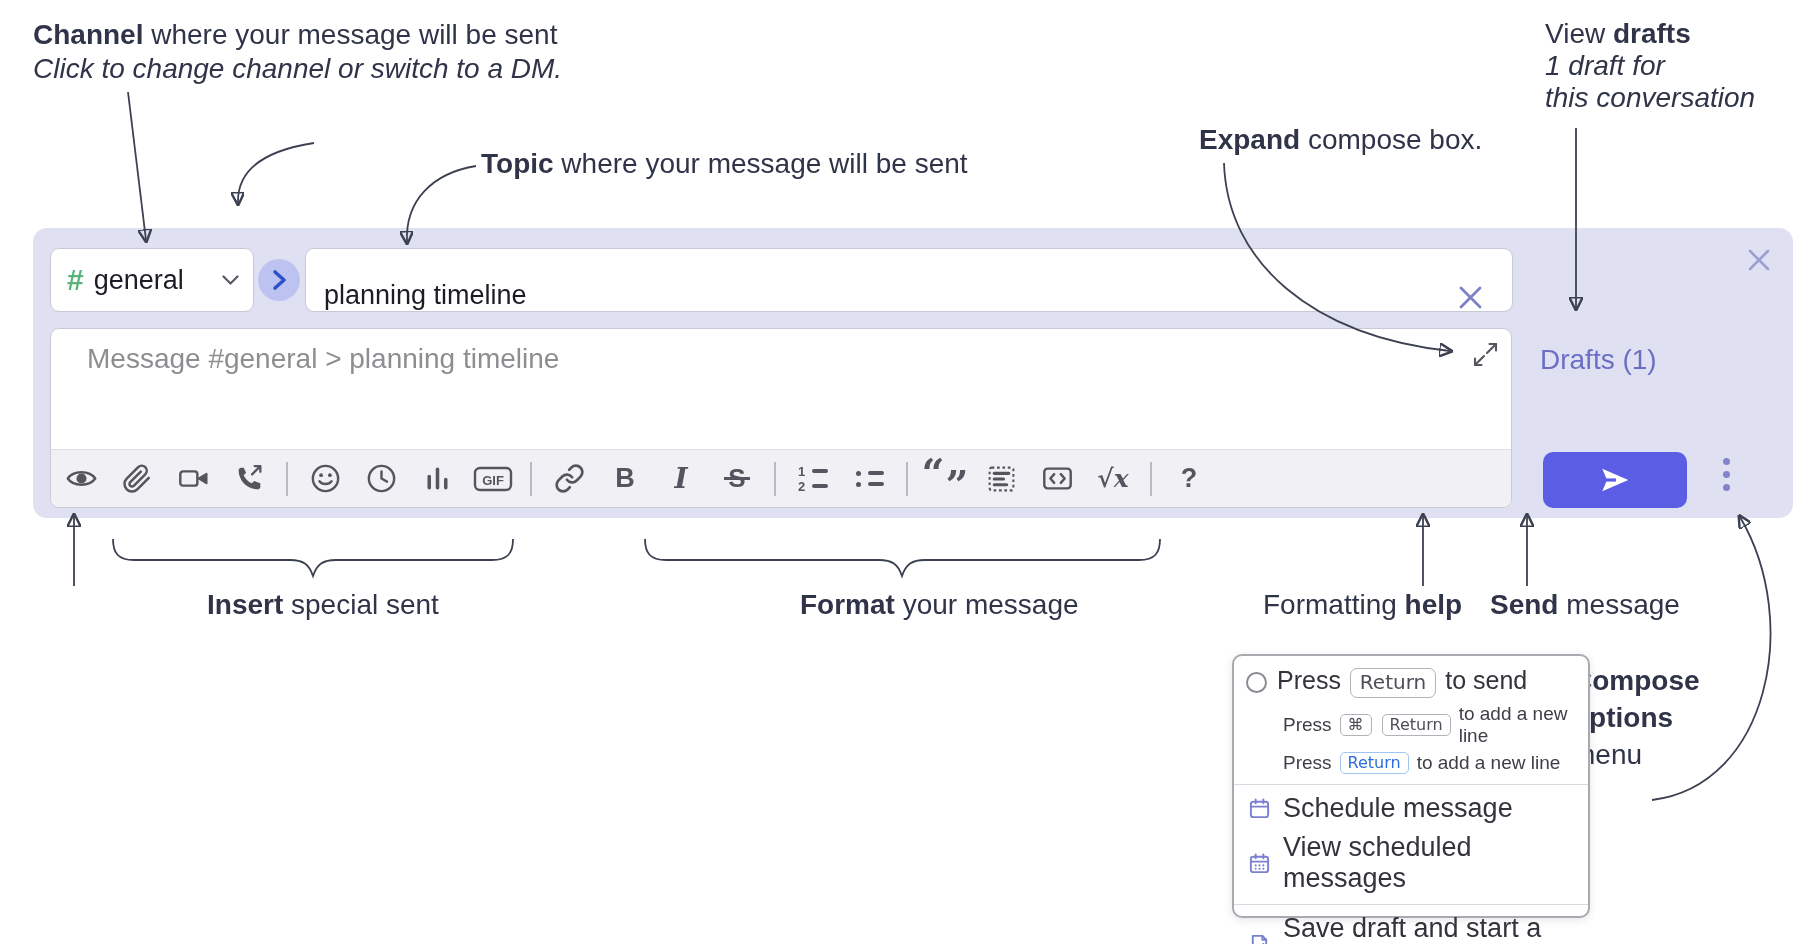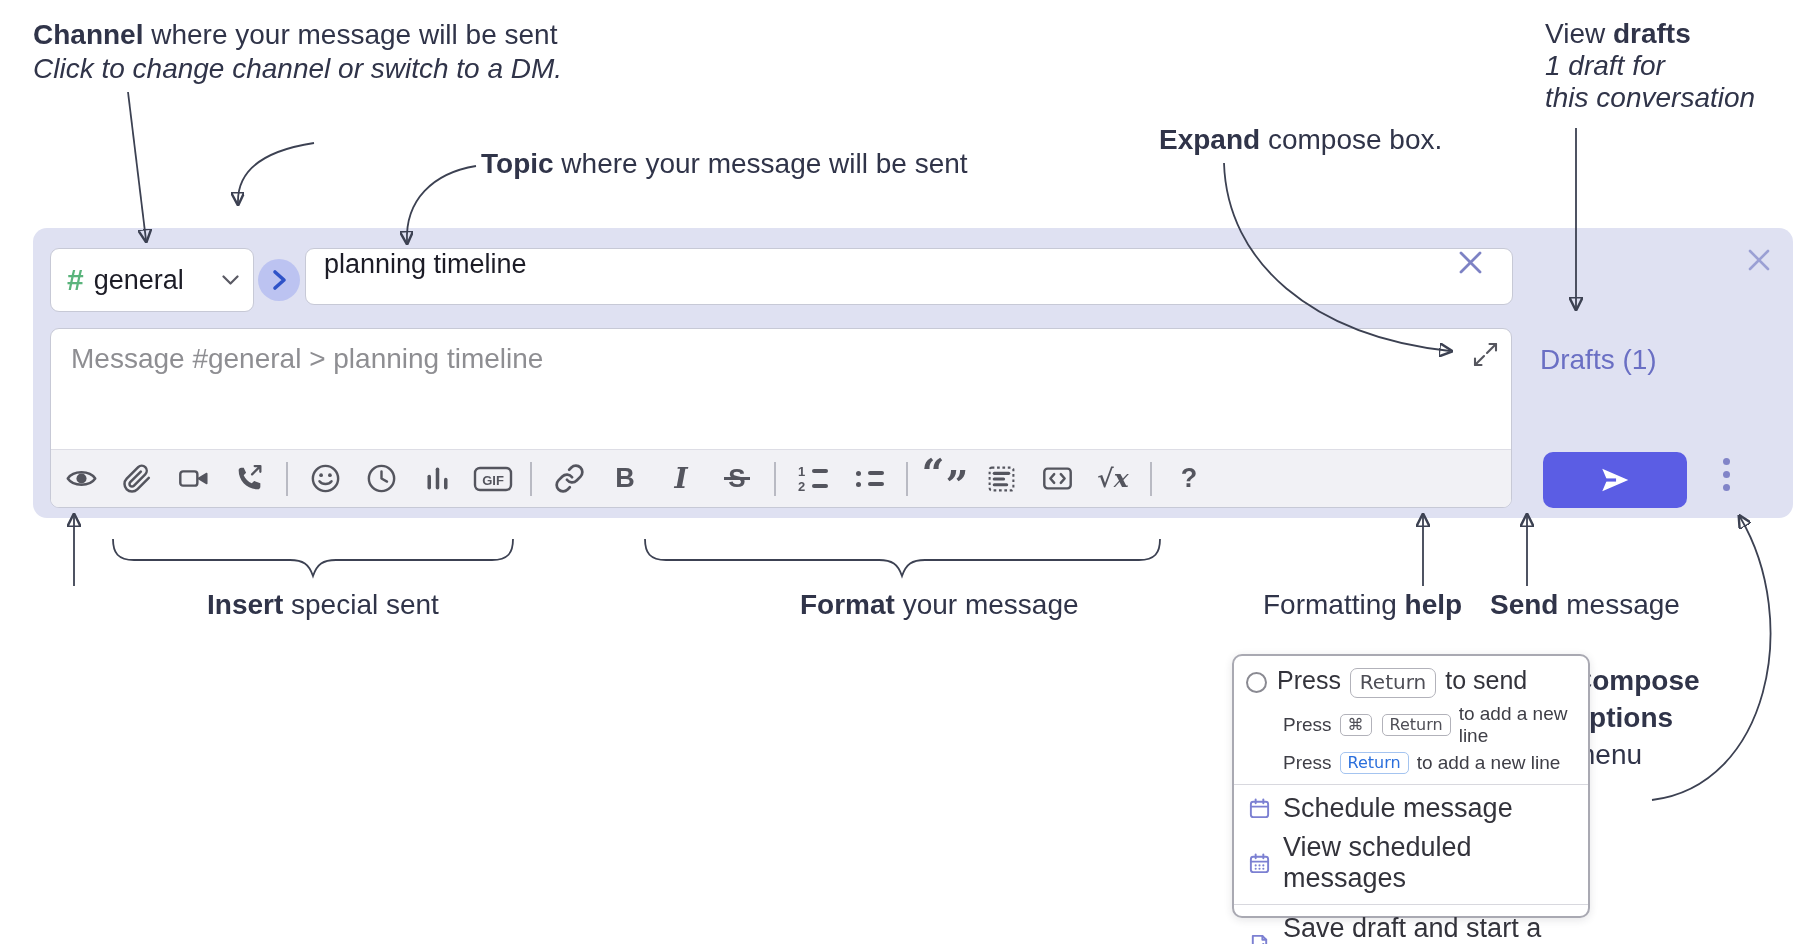--- a/index.html
+++ b/index.html
@@ -17,29 +17,29 @@
 
   
   .compose{position:absolute;left:33px;top:228px;width:1760px;height:290px;
            background:#dfe1f2;border-radius:14px;}
   .wbox{position:absolute;background:#fff;border:1px solid #c7c9d6;border-radius:9px;box-sizing:border-box;}
   .chan-sel{left:17px;top:20px;width:204px;height:64px;display:flex;align-items:center;padding:0 14px 0 16px;}
   .hash{color:#5ab47c;font-weight:700;font-size:30px;margin-right:10px;}
   .chan-name{font-size:27px;color:#1c1c26;flex:1;}
   .goto-btn{position:absolute;left:225px;top:31px;width:42px;height:42px;border-radius:50%;
             background:#bcc3f1;display:flex;align-items:center;justify-content:center;cursor:pointer;}
-  .topic-box{left:272px;top:20px;width:1208px;height:57px;display:flex;align-items:flex-start;gap:42px;}
+  .topic-box{left:272px;top:20px;width:1208px;height:64px;display:flex;align-items:flex-end;gap:42px;}
   .topic-box input{border:none;outline:none;background:transparent;flex:1;
                    font-family:inherit;font-size:27px;color:#1c1c26;padding:0 0 0 18px;}
   .clear-x{margin:0 28px 0 8px;display:flex;cursor:pointer;}
   .close-x{position:absolute;left:1712px;top:18px;cursor:pointer;display:flex;}
 
   .msg-unit{left:17px;top:100px;width:1462px;height:180px;padding:0;}
   .msg-unit textarea{position:absolute;left:0;top:0;width:100%;height:118px;border:none;outline:none;
-      resize:none;background:transparent;box-sizing:border-box;padding:14px 50px 0 20px;
+      resize:none;background:transparent;box-sizing:border-box;padding:14px 50px 0 36px;
       font-family:inherit;font-size:28px;color:#3a3a42;}
   .msg-unit textarea::placeholder{color:#8e8e92;opacity:1;}
   .expand-ic{position:absolute;right:12px;top:12px;cursor:pointer;}
 
   .tbar{position:absolute;left:0;bottom:0;width:100%;height:58px;background:#f1f1f5;
         border-top:1px solid #dddde5;border-radius:0 0 8px 8px;box-sizing:border-box;
         display:flex;align-items:center;padding:0 0 0 2px;color:#54555e;}
   .tb{width:56px;height:46px;display:flex;align-items:center;justify-content:center;cursor:pointer;flex:0 0 auto;}
   .tb-div{width:2px;height:34px;background:#b9bac3;margin:0 9px;flex:0 0 auto;}
   .tb-b{font-size:27px;font-weight:700;}
@@ -89,21 +89,21 @@
   <div class="ann" style="left:33px;top:18px;">
     <div><span class="b">Channel</span><span> where your message will be sent</span></div>
     <div class="i">Click to change channel or switch to a DM.</div>
   </div>
 
 
   <div class="ann" style="left:481px;top:147px;">
     <span class="b">Topic</span><span> where your message will be sent</span>
   </div>
 
-  <div class="ann" style="left:1159px;top:123px;">
+  <div class="ann" style="left:1199px;top:123px;">
     <span class="b">Expand</span><span> compose box.</span>
   </div>
 
   <div class="ann" style="left:1545px;top:18px;line-height:32px;">
     <div><span>View </span><span class="b">drafts</span></div>
     <div class="i">1 draft for</div>
     <div class="i">this conversation</div>
   </div>
 
 

